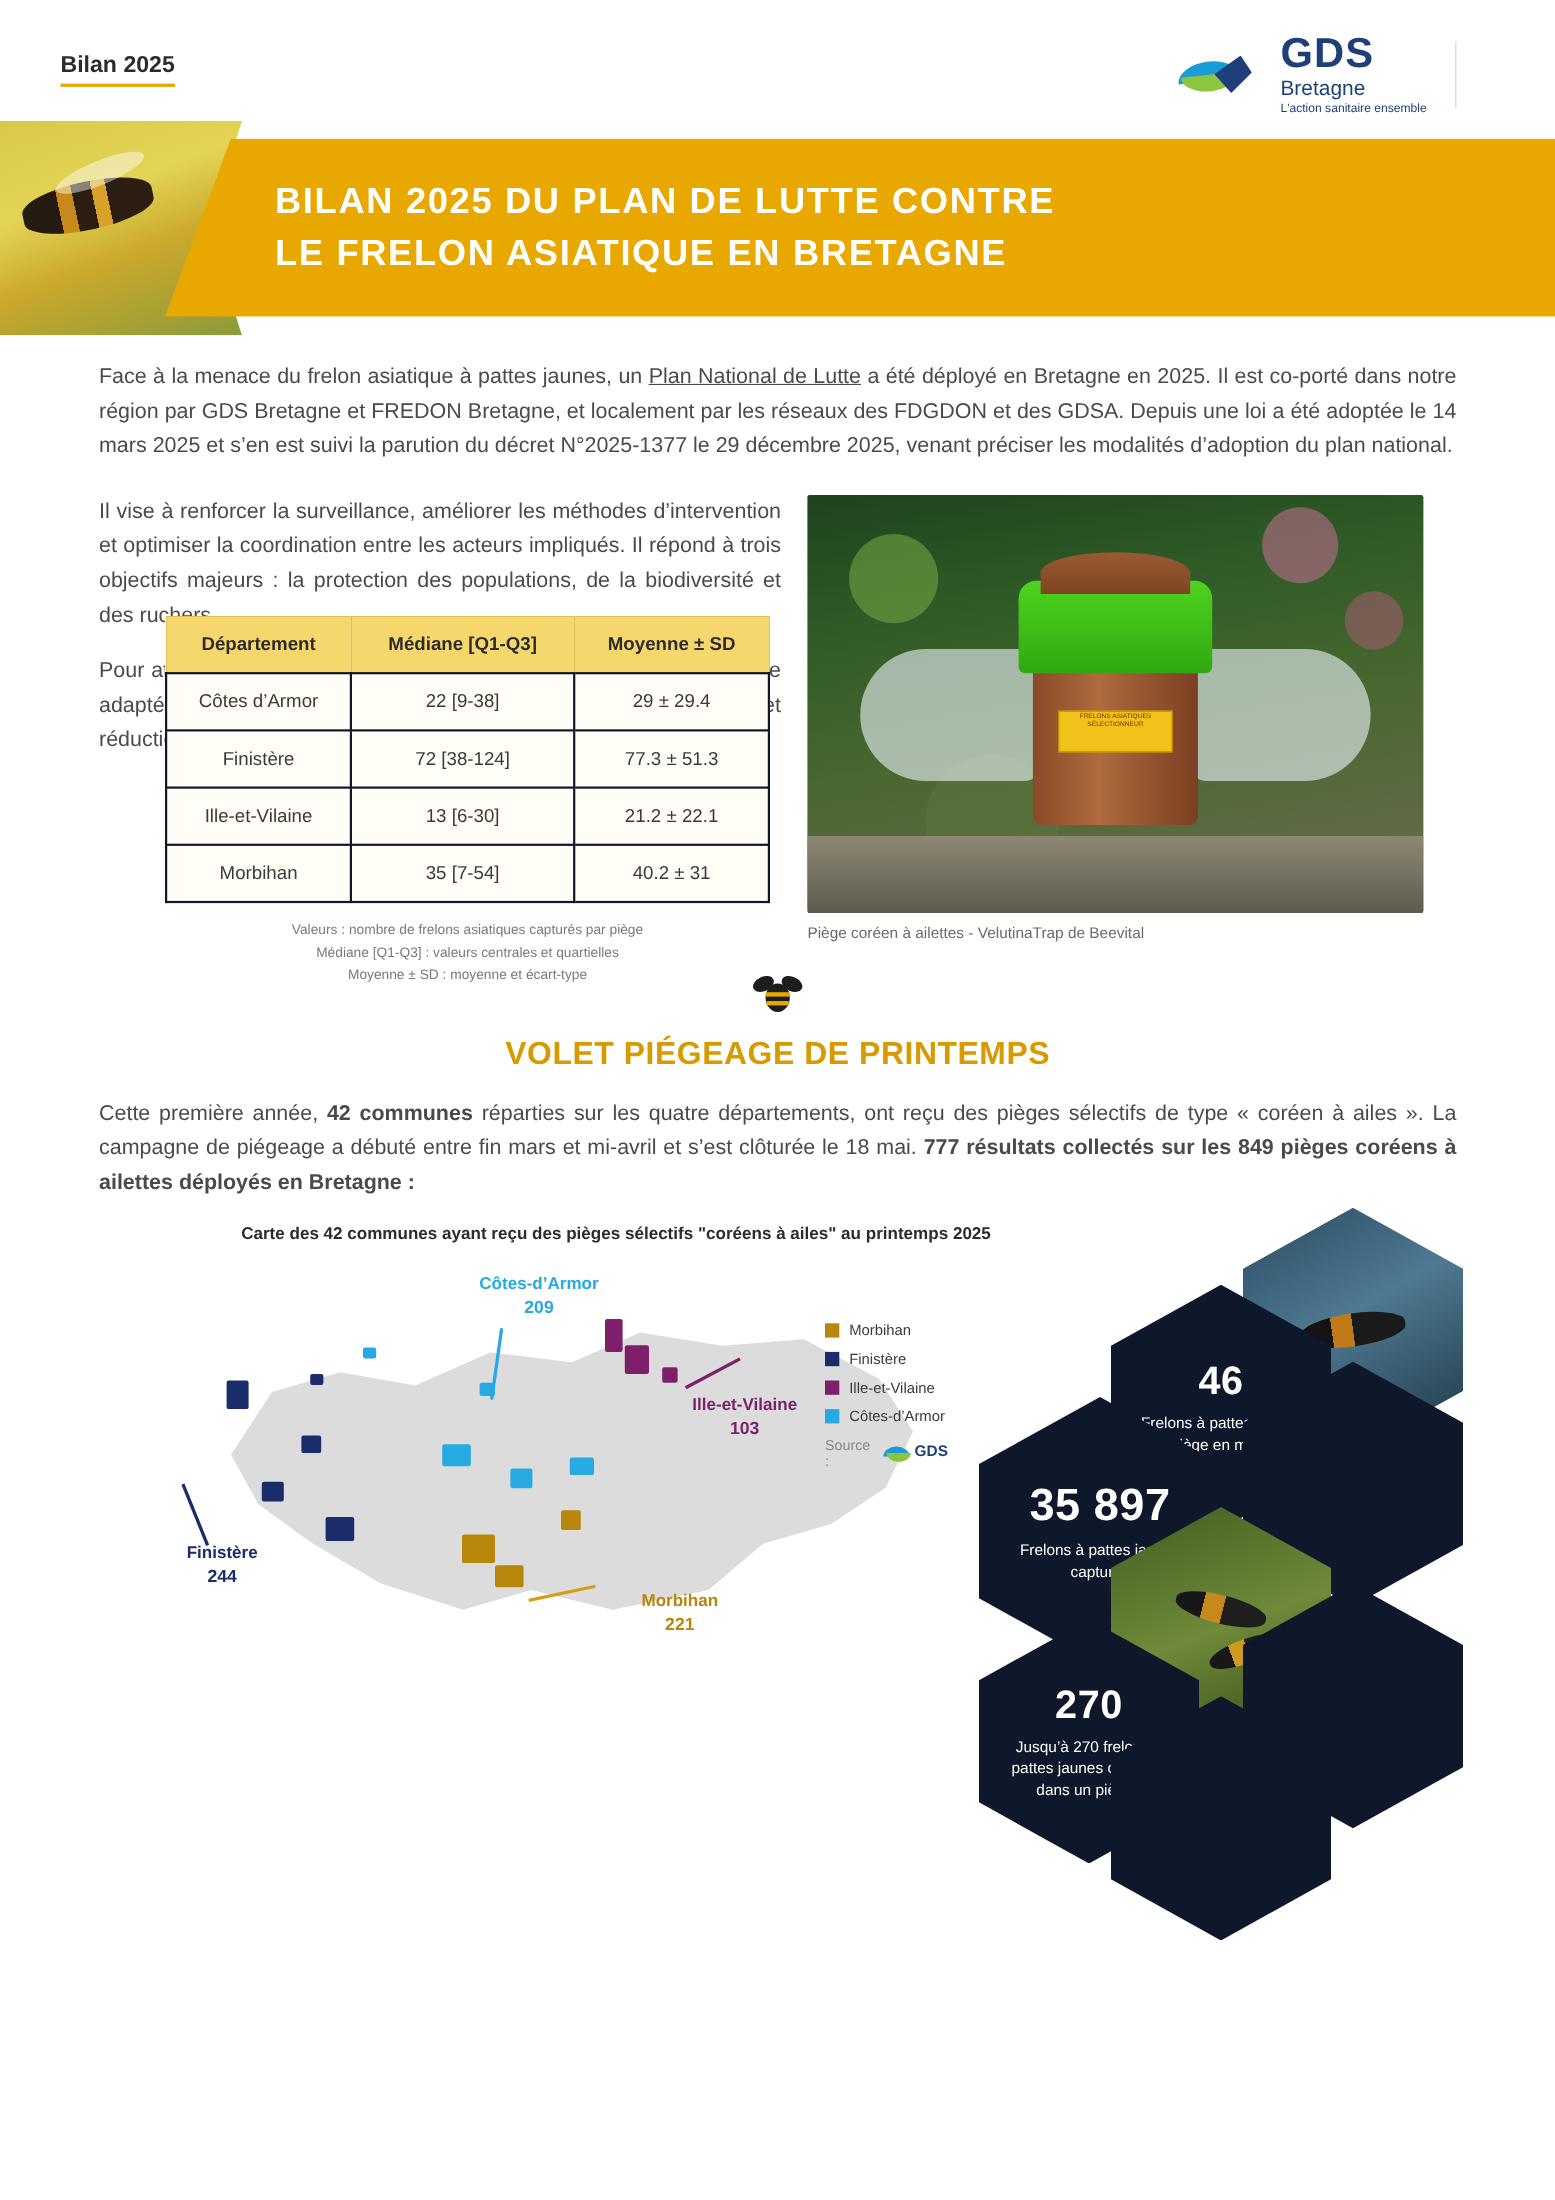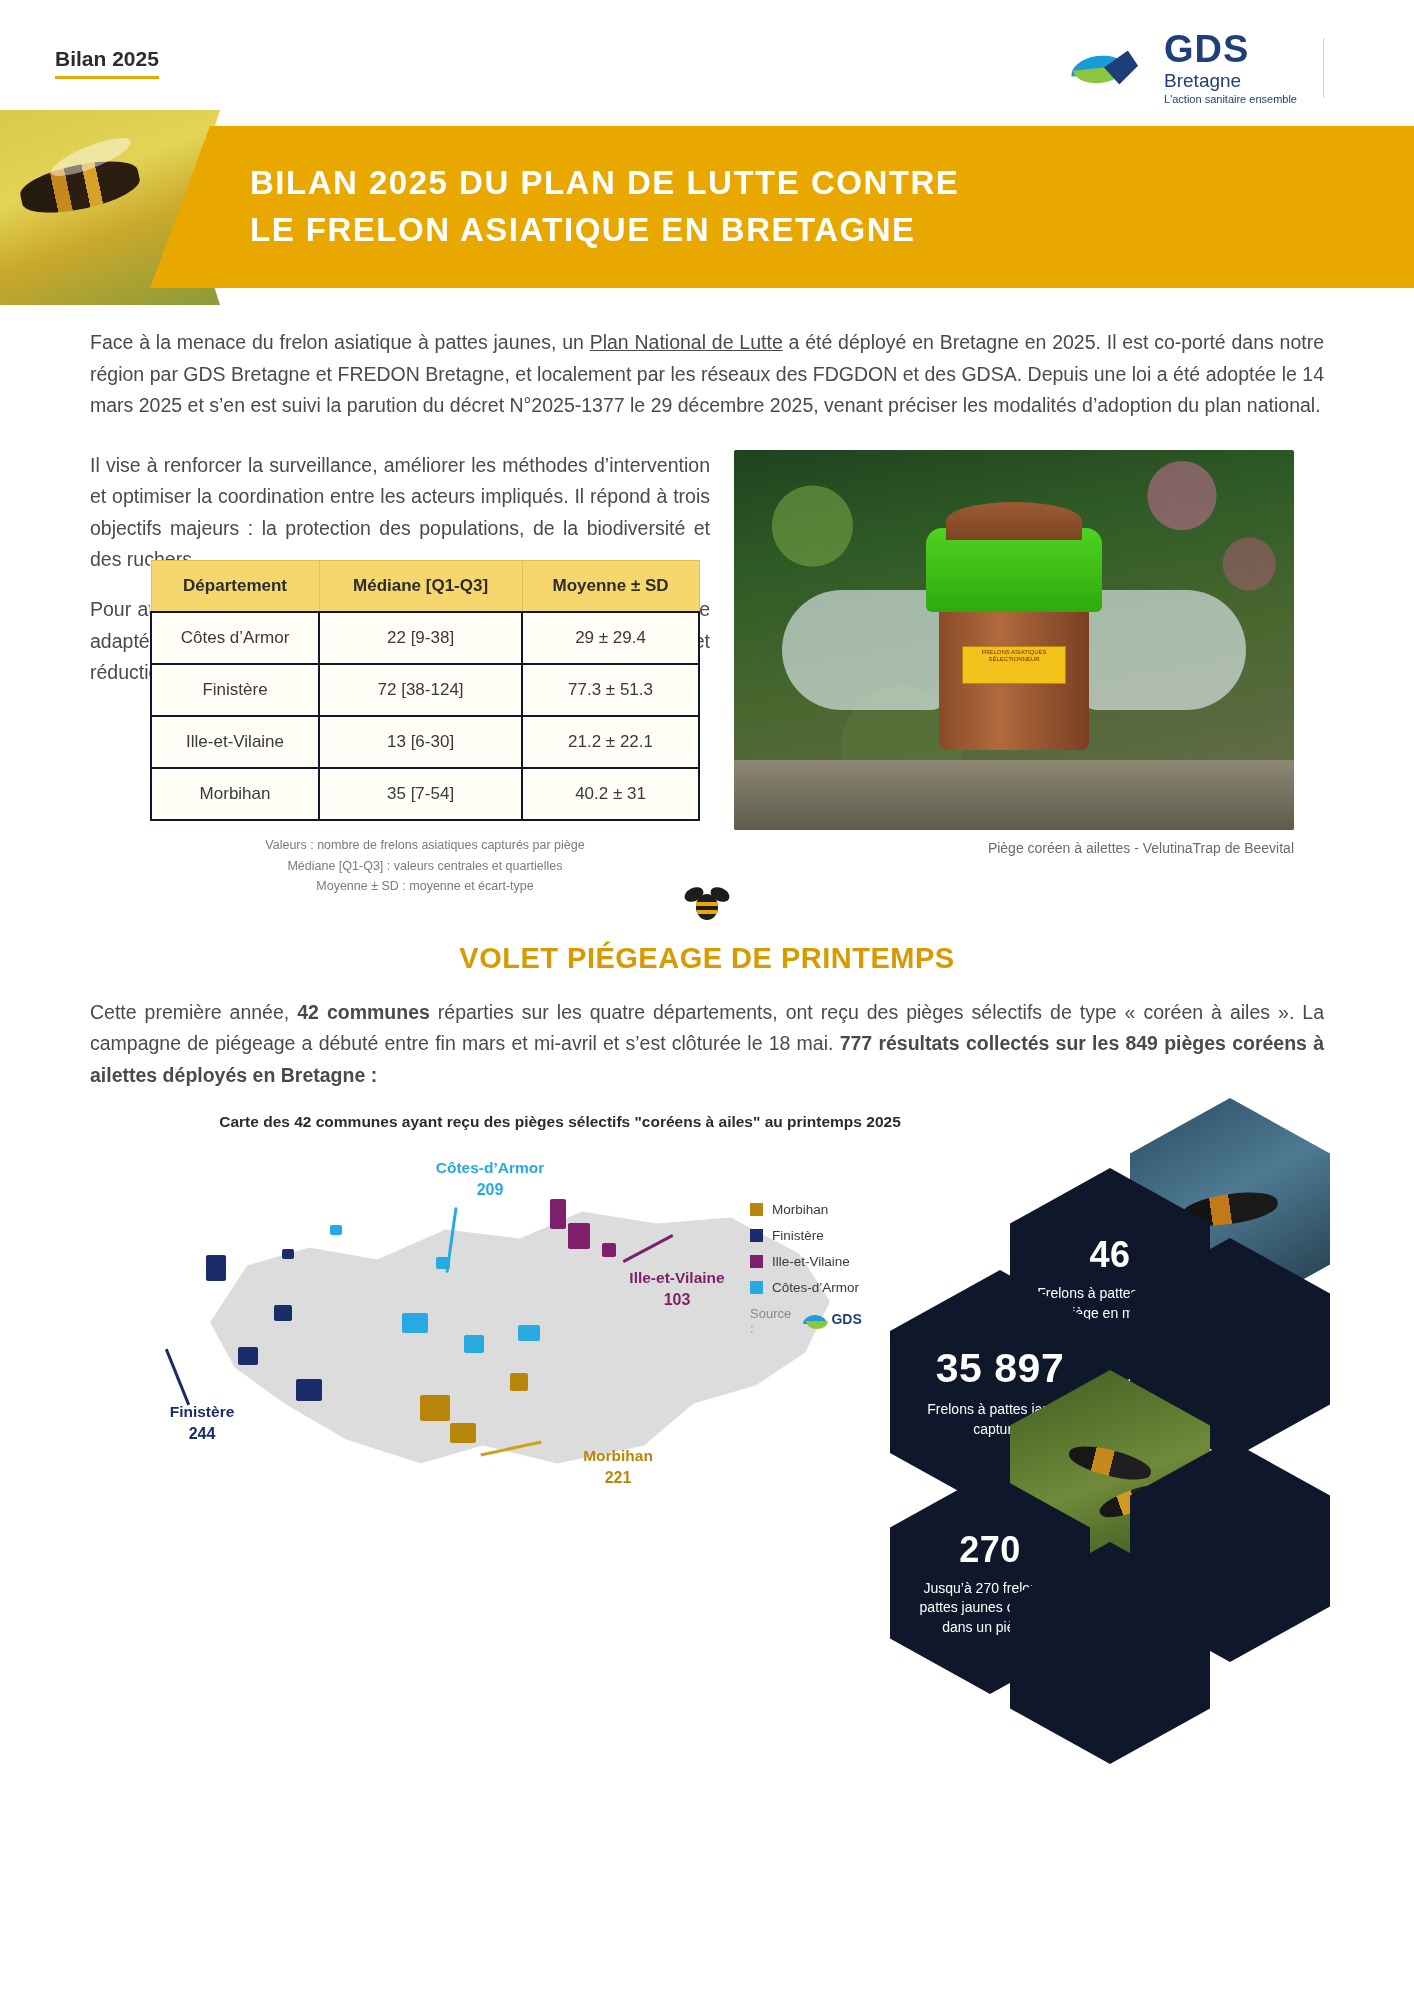--- a/index.html
+++ b/index.html
@@ -88,21 +88,21 @@
       radial-gradient(circle at 92% 30%, rgba(190,90,130,.45) 0 26px, transparent 27px),
       radial-gradient(circle at 30% 78%, rgba(90,120,60,.5) 0 60px, transparent 61px);
   }
   .trap-photo .rock { position:absolute; left:0; right:0; bottom:0; height:70px; background:linear-gradient(180deg,#8d8874,#5f5b4c); }
   .trap-photo .body-t { position:absolute; left:205px; top:150px; width:150px; height:150px; background:linear-gradient(90deg,#8a4a28,#b06a3e 40%,#7a3f22); border-radius:8px; }
   .trap-photo .lid { position:absolute; left:192px; top:78px; width:176px; height:84px; background:linear-gradient(180deg,#4fd321,#2fa90f); border-radius:16px 16px 6px 6px; }
   .trap-photo .cap { position:absolute; left:212px; top:52px; width:136px; height:38px; background:linear-gradient(180deg,#9a5b32,#7d4522); border-radius:50% 50% 0 0; }
   .trap-photo .bottleL { position:absolute; left:48px; top:140px; width:165px; height:120px; background:rgba(230,240,245,.62); border-radius:60px 16px 16px 60px; }
   .trap-photo .bottleR { position:absolute; right:48px; top:140px; width:165px; height:120px; background:rgba(230,240,245,.62); border-radius:16px 60px 60px 16px; }
   .trap-photo .label { position:absolute; left:228px; top:196px; width:104px; height:38px; background:#f3c21a; border:1px solid #b8860b; font-size:6px; color:#7a2b0b; text-align:center; padding-top:2px; line-height:1.25;}
-  .caption { text-align:right; font-size:14px; color:#6b6b6b; margin-top:10px; }
+  .caption { text-align:left; font-size:14px; color:#6b6b6b; margin-top:10px; }
 
   
   .section-head { display:flex; align-items:center; gap:14px; margin:26px 0 4px 0;flex-direction:column; }
   .bee-icon { width:46px; height:46px; position:relative; }
   .bee-icon .b-body { position:absolute; left:12px; top:12px; width:22px; height:26px; background:#1d1d1d; border-radius:50%; }
   .bee-icon .b-str { position:absolute; left:12px; top:20px; width:22px; height:4px; background:#e8a800; }
   .bee-icon .b-str2 { position:absolute; left:13px; top:28px; width:20px; height:4px; background:#e8a800; }
   .bee-icon .b-wl { position:absolute; left:0px; top:6px; width:20px; height:13px; background:#1d1d1d; border-radius:50%; transform:rotate(-25deg); }
   .bee-icon .b-wr { position:absolute; right:0px; top:6px; width:20px; height:13px; background:#1d1d1d; border-radius:50%; transform:rotate(25deg); }
   .section-head h2 { margin:0; font-size:29px; font-weight:bold; color:#d79a00; letter-spacing:.5px; }

